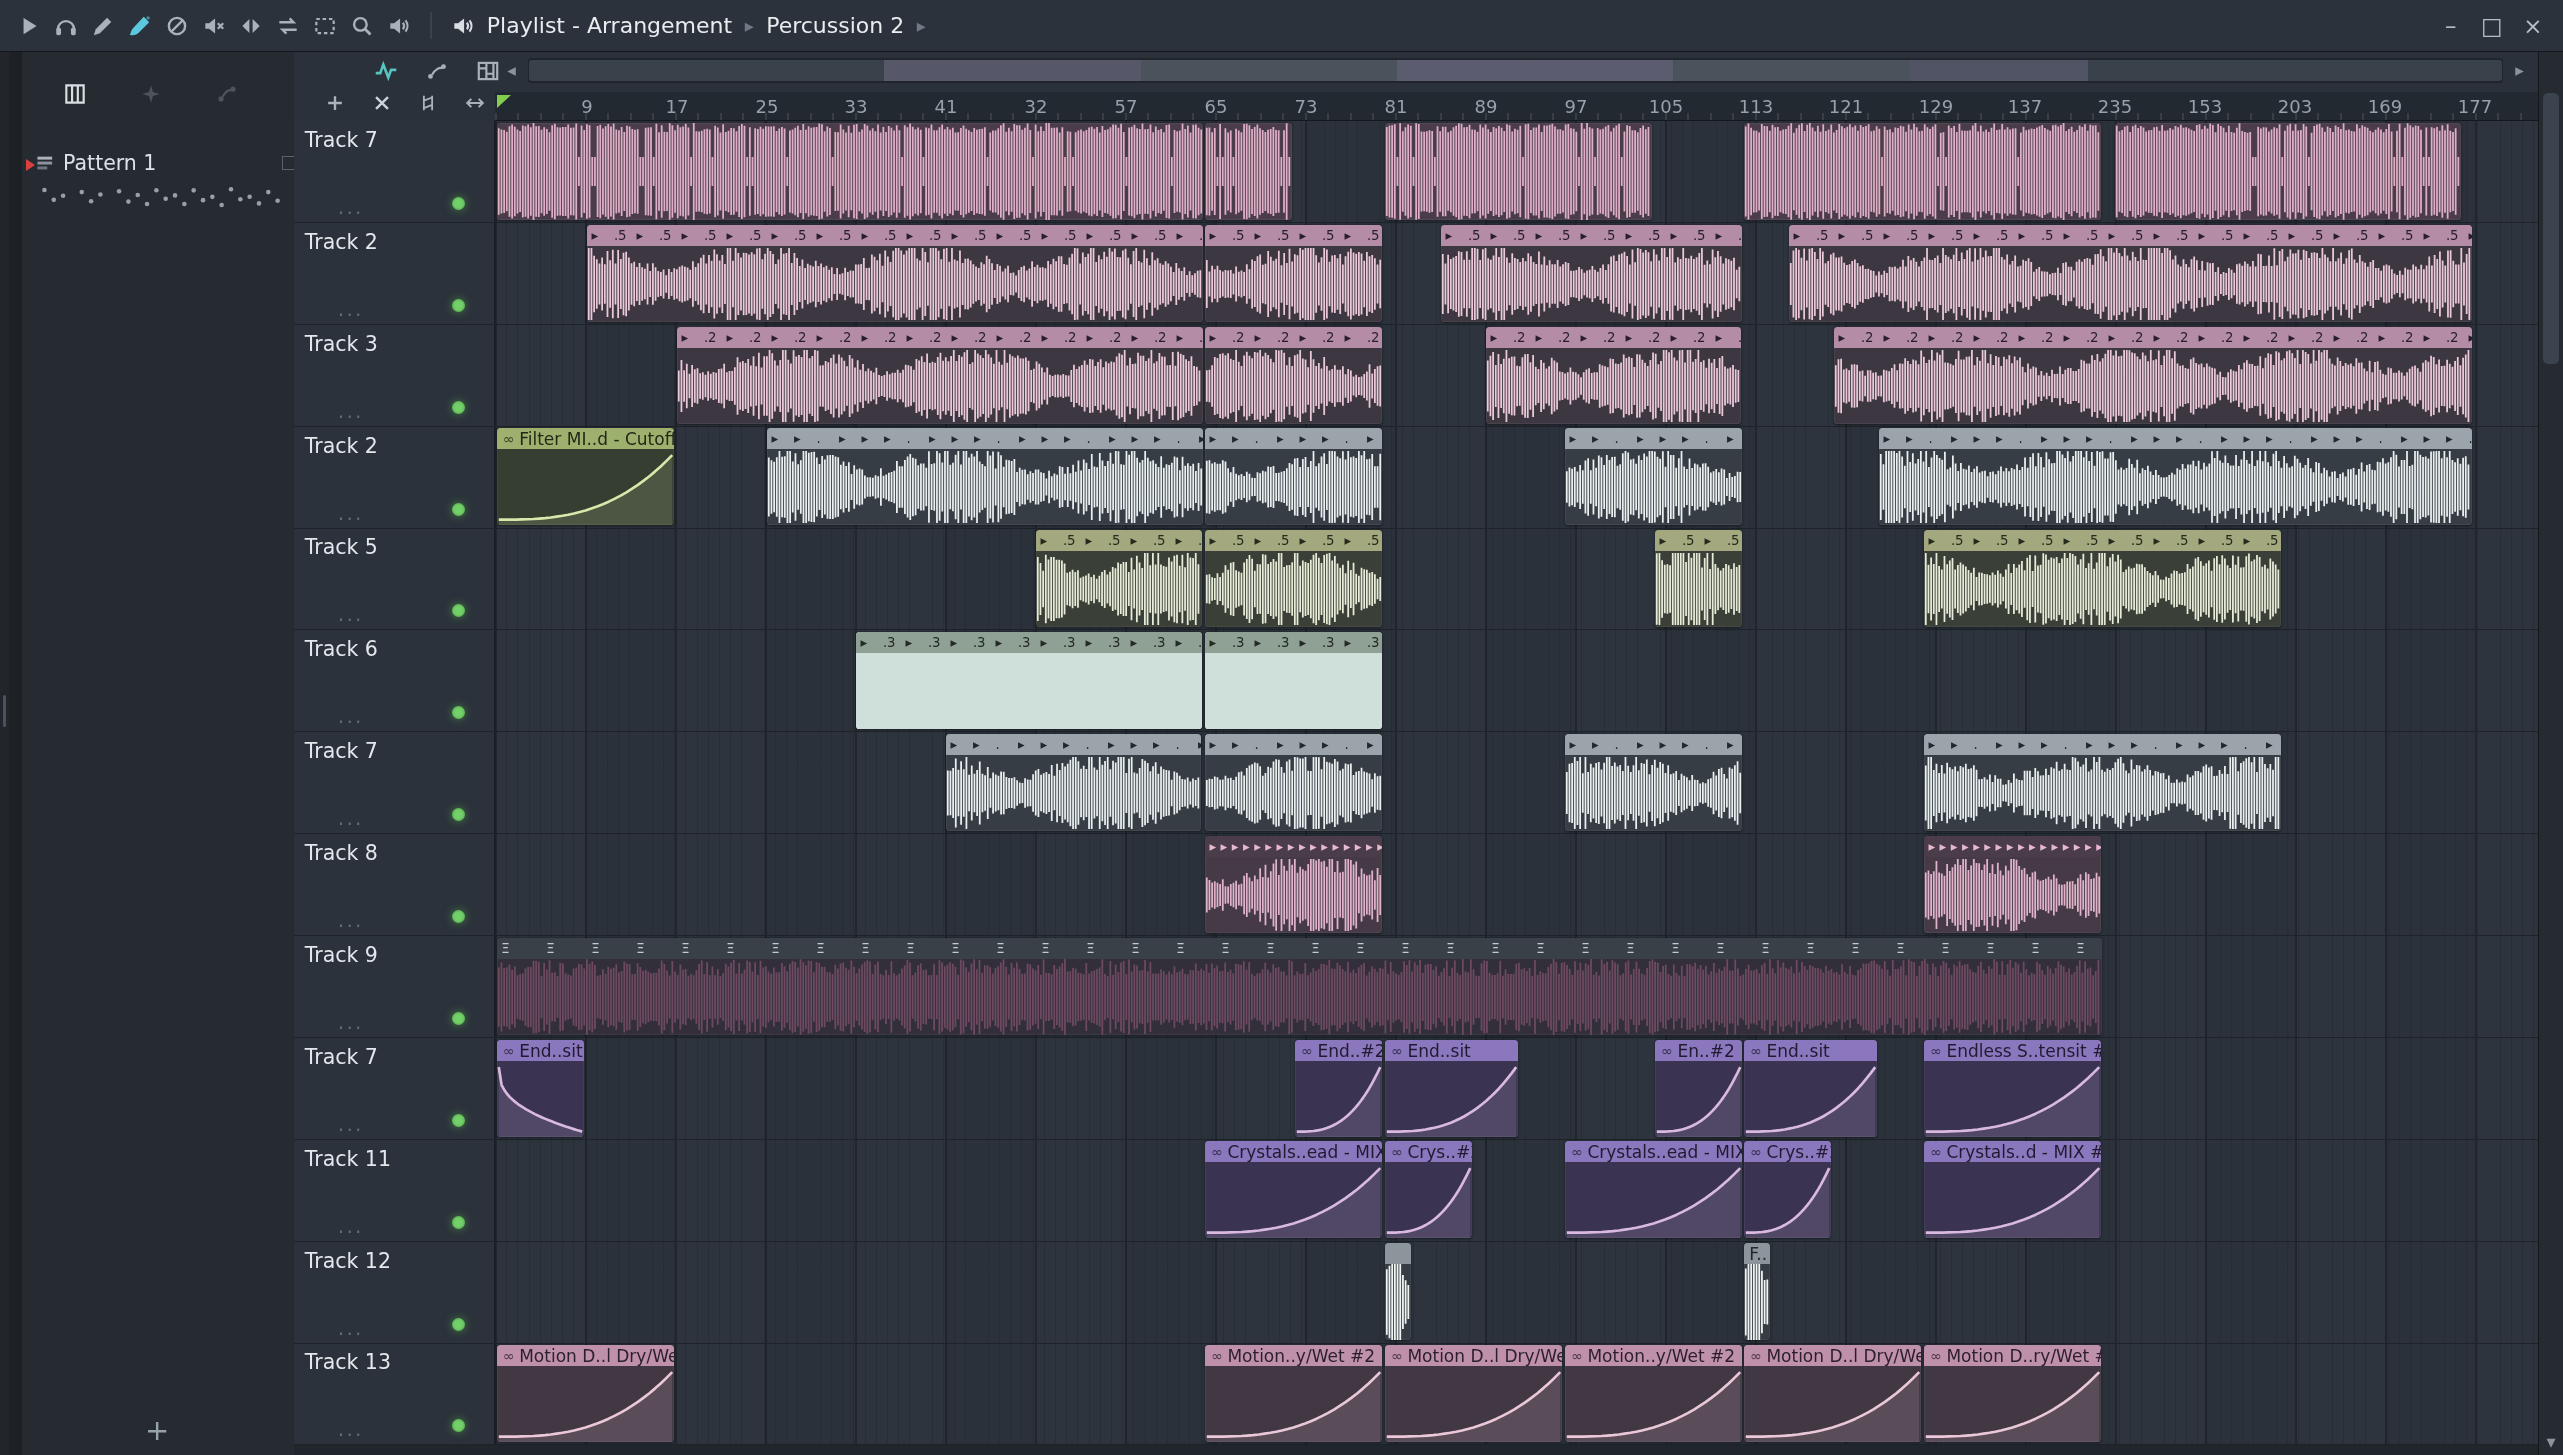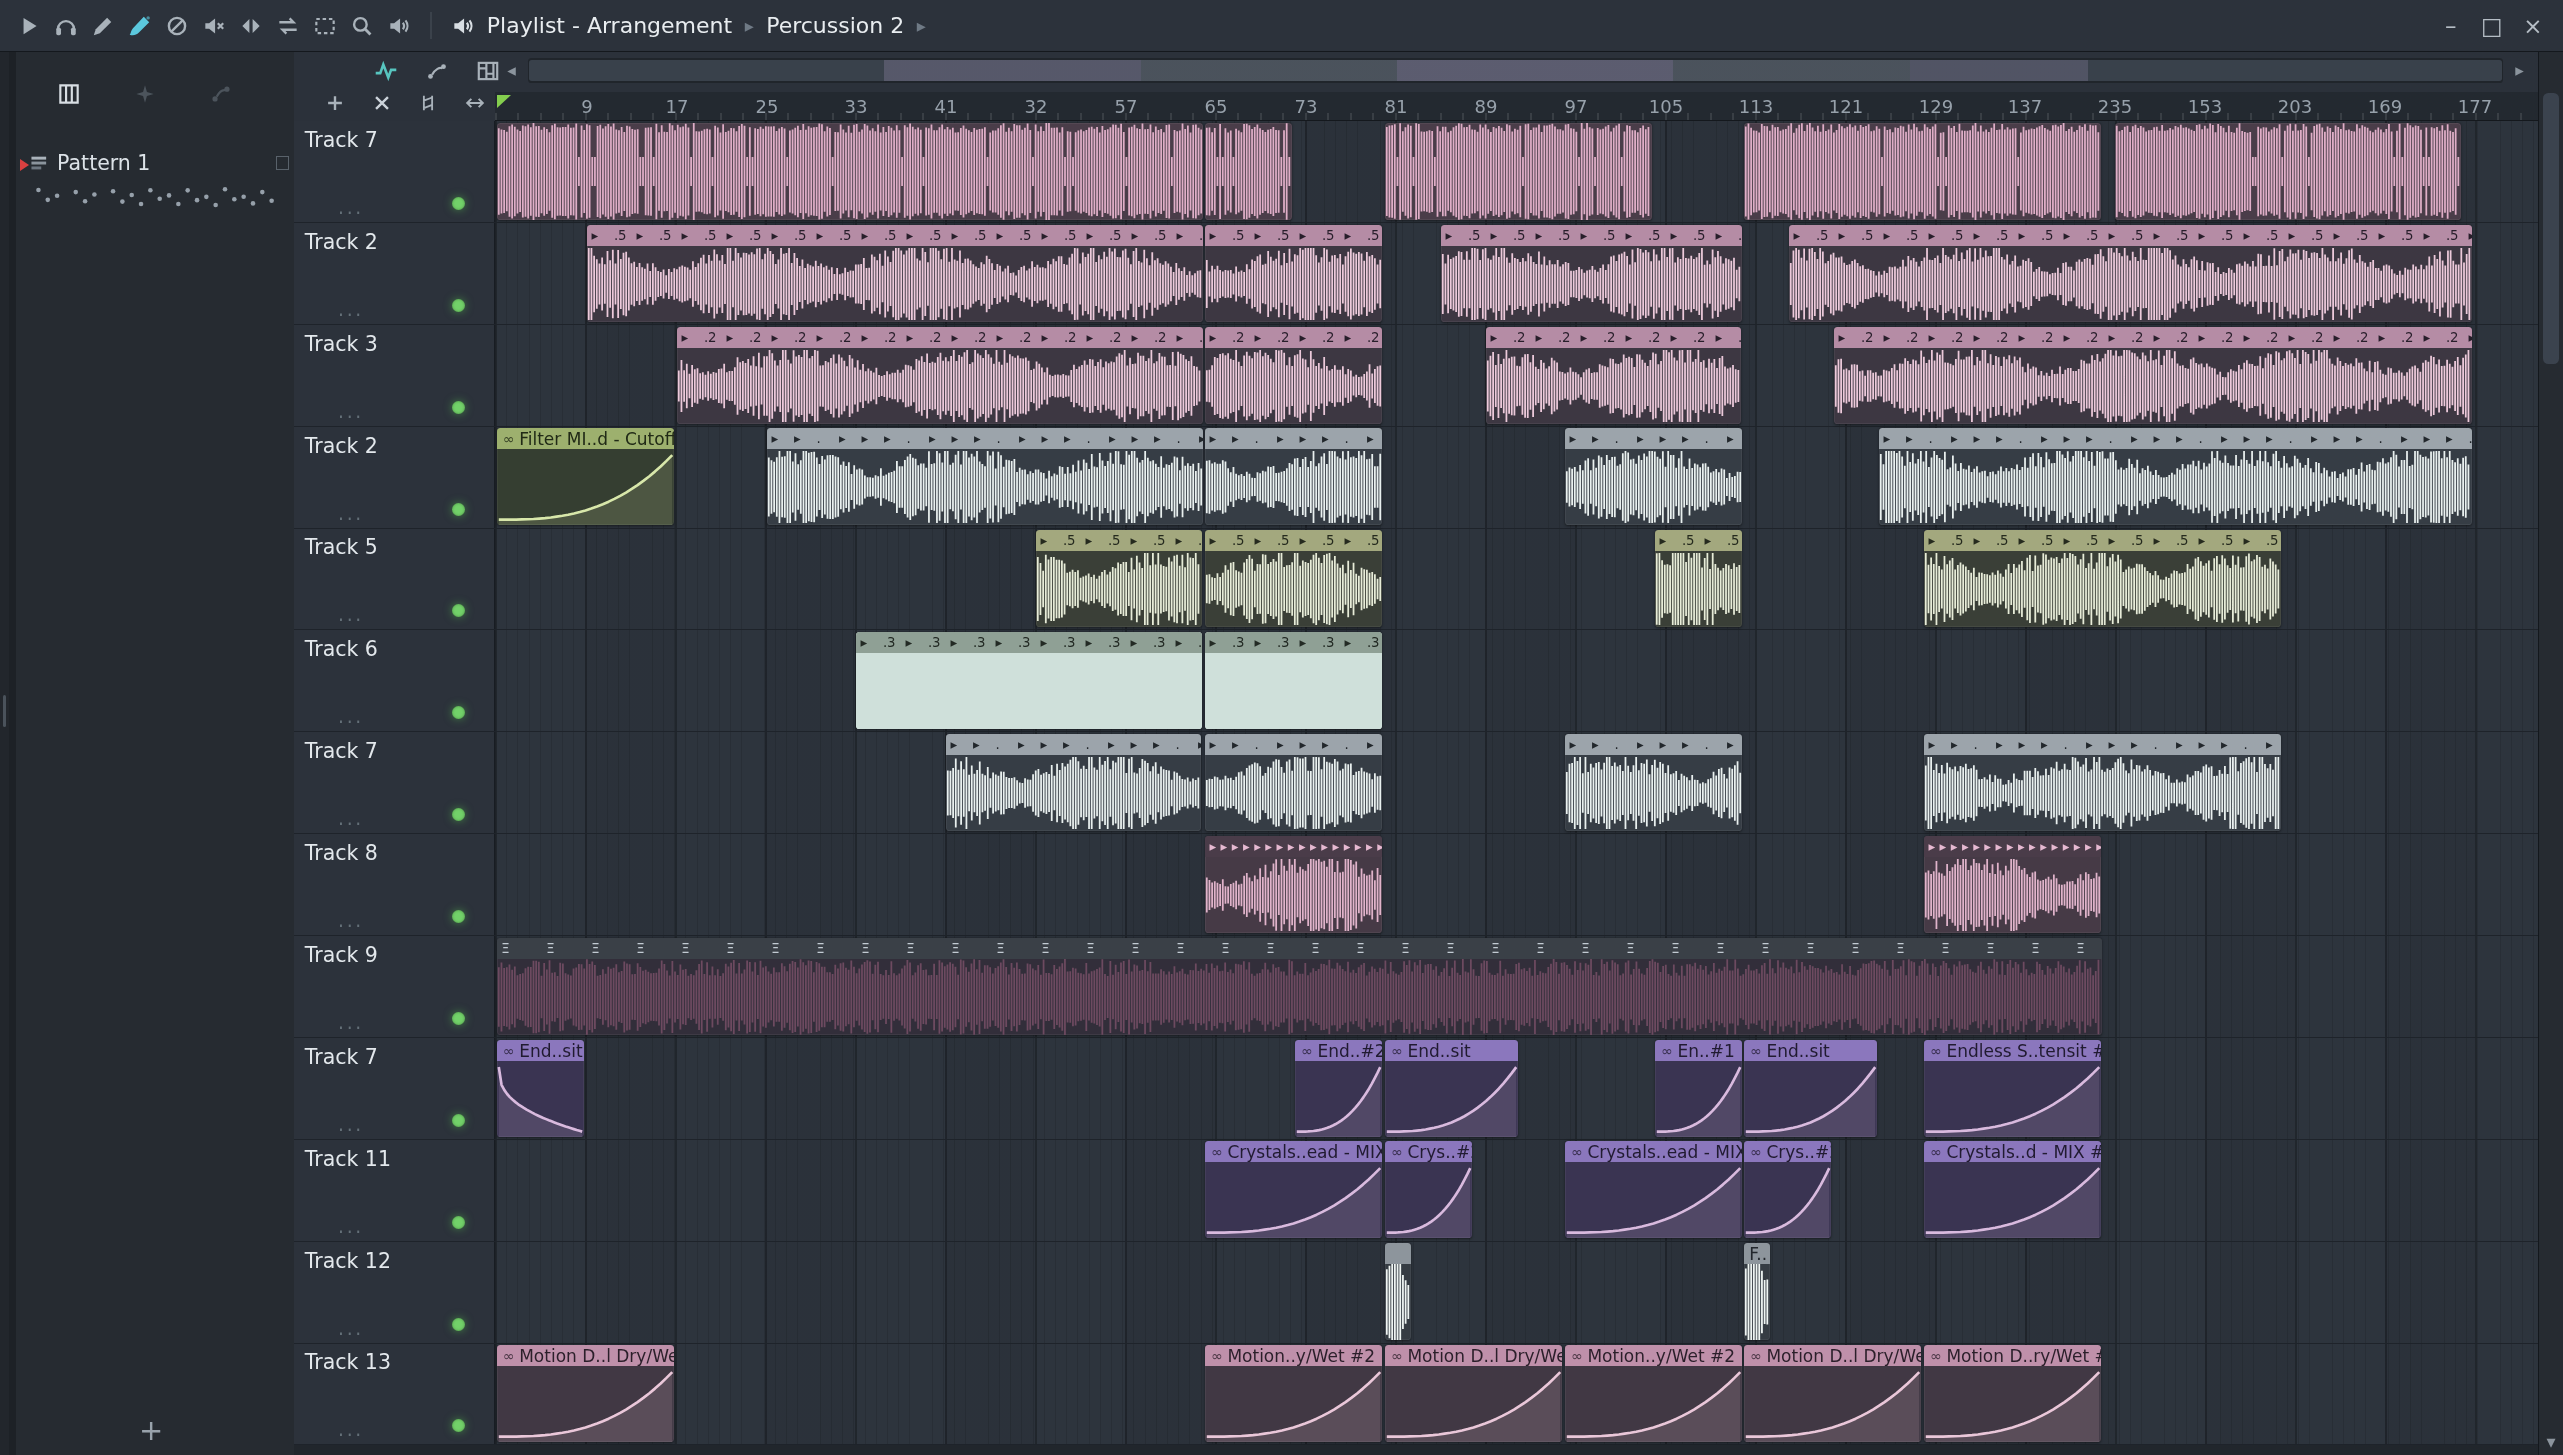--- a/index.html
+++ b/index.html
@@ -17,21 +17,21 @@
 #main-tools{display:flex;margin-left:10.7px}
 .v-sep{width:1.8px;height:27px;background:#3b424b;margin:0 12.5px}
 .breadcrumb{font-size:22px;color:#e9edf0;display:flex;gap:12.5px;align-items:center;margin-left:5.3px;white-space:nowrap}
 .breadcrumb .sep{color:#6f7a85;font-size:18px}
 .win-controls{margin-left:auto;display:flex;gap:9px;margin-right:14.2px}
 .win-btn{width:32px;height:32px;display:flex;align-items:center;justify-content:center;color:#b5bdc5;font-size:23px}
 
 
 #left-edge{position:absolute;left:0;top:52px;width:9px;height:1404px;background:#22262c}
 #left-edge .grip{position:absolute;left:2.7px;top:643px;width:3.6px;height:32px;background:#4a525b;border-radius:1.8px}
-#left-panel{position:absolute;left:16px;top:52px;width:283px;height:1404px;background:#262b31;border-right:1.8px solid #14181d}
+#left-panel{position:absolute;left:22px;top:52px;width:283px;height:1404px;background:#262b31;border-right:1.8px solid #14181d}
 #picker-tabs{display:flex;gap:39px;padding:23px 0 0 34px;height:78px}
 #pattern-row{display:flex;align-items:center;gap:9px;padding:0 9px 0 12.5px;margin-top:18px;color:#dde3e8;font-size:20.5px;height:30px}
 .pat-ic svg{width:19.6px;height:19.6px;display:block}
 .pat-box{margin-left:auto;width:13.3px;height:13.3px;border:1.8px solid #59626b}
 #pattern-marker{position:absolute;left:4.4px;top:107px;width:0;height:0;border-left:9.8px solid #d94040;border-top:6.2px solid transparent;border-bottom:6.2px solid transparent}
 #pattern-preview{margin:3.6px 0 0 14.2px;width:258px;height:44px}
 #panel-plus{position:absolute;left:123px;bottom:9px;color:#98a2ab;font-size:29px}
 
 
 #playlist{position:absolute;left:294px;top:52px;width:2245px;height:1404px;background:#2b313a}
@@ -1093,21 +1093,21 @@
             <div class="clip-body">
               <svg width="133" height="76" viewBox="0 0 149 85" preserveAspectRatio="none">
                 <path d="M2.0 79.0 L 6.8 79.0 L 11.7 79.0 L 16.5 78.9 L 21.3 78.8 L 26.2 78.6 L 31.0 78.3 L 35.8 77.8 L 40.7 77.3 L 45.5 76.6 L 50.3 75.7 L 55.2 74.7 L 60.0 73.5 L 64.8 72.1 L 69.7 70.5 L 74.5 68.7 L 79.3 66.6 L 84.2 64.3 L 89.0 61.8 L 93.8 58.9 L 98.7 55.8 L 103.5 52.4 L 108.3 48.7 L 113.2 44.7 L 118.0 40.4 L 122.8 35.7 L 127.7 30.7 L 132.5 25.3 L 137.3 19.5 L 142.2 13.3 L 147.0 6.8 L 147 85 L 2 85 Z" fill="#d9bade26" stroke="none"></path>
                 <path d="M2.0 79.0 L 6.8 79.0 L 11.7 79.0 L 16.5 78.9 L 21.3 78.8 L 26.2 78.6 L 31.0 78.3 L 35.8 77.8 L 40.7 77.3 L 45.5 76.6 L 50.3 75.7 L 55.2 74.7 L 60.0 73.5 L 64.8 72.1 L 69.7 70.5 L 74.5 68.7 L 79.3 66.6 L 84.2 64.3 L 89.0 61.8 L 93.8 58.9 L 98.7 55.8 L 103.5 52.4 L 108.3 48.7 L 113.2 44.7 L 118.0 40.4 L 122.8 35.7 L 127.7 30.7 L 132.5 25.3 L 137.3 19.5 L 142.2 13.3 L 147.0 6.8" fill="none" stroke="#d9bade" stroke-width="3" stroke-linejoin="round"></path>
               </svg>
             </div>
           </div>
           <div class="clip" style="left: 1160px; top: 919px; width: 87px; height: 97px; background: rgb(58, 52, 82);">
             <div class="clip-head" style="background:#8b77bd;color:#211b31">
               <span class="auto-ic">∞</span>
-              <span class="auto-label">En..#1</span>
+              <span class="auto-label">En..#2</span>
             </div>
             <div class="clip-body">
               <svg width="87" height="76" viewBox="0 0 98 85" preserveAspectRatio="none">
                 <path d="M2.0 79.0 L 5.1 79.0 L 8.3 79.0 L 11.4 78.9 L 14.5 78.8 L 17.7 78.6 L 20.8 78.3 L 23.9 77.8 L 27.1 77.3 L 30.2 76.6 L 33.3 75.7 L 36.5 74.7 L 39.6 73.5 L 42.7 72.1 L 45.9 70.5 L 49.0 68.7 L 52.1 66.6 L 55.3 64.3 L 58.4 61.8 L 61.5 58.9 L 64.7 55.8 L 67.8 52.4 L 70.9 48.7 L 74.1 44.7 L 77.2 40.4 L 80.3 35.7 L 83.5 30.7 L 86.6 25.3 L 89.7 19.5 L 92.9 13.3 L 96.0 6.8 L 96 85 L 2 85 Z" fill="#d9bade26" stroke="none"></path>
                 <path d="M2.0 79.0 L 5.1 79.0 L 8.3 79.0 L 11.4 78.9 L 14.5 78.8 L 17.7 78.6 L 20.8 78.3 L 23.9 77.8 L 27.1 77.3 L 30.2 76.6 L 33.3 75.7 L 36.5 74.7 L 39.6 73.5 L 42.7 72.1 L 45.9 70.5 L 49.0 68.7 L 52.1 66.6 L 55.3 64.3 L 58.4 61.8 L 61.5 58.9 L 64.7 55.8 L 67.8 52.4 L 70.9 48.7 L 74.1 44.7 L 77.2 40.4 L 80.3 35.7 L 83.5 30.7 L 86.6 25.3 L 89.7 19.5 L 92.9 13.3 L 96.0 6.8" fill="none" stroke="#d9bade" stroke-width="3" stroke-linejoin="round"></path>
               </svg>
             </div>
           </div>
           <div class="clip" style="left: 1249px; top: 919px; width: 133px; height: 97px; background: rgb(58, 52, 82);">
             <div class="clip-head" style="background:#8b77bd;color:#211b31">

